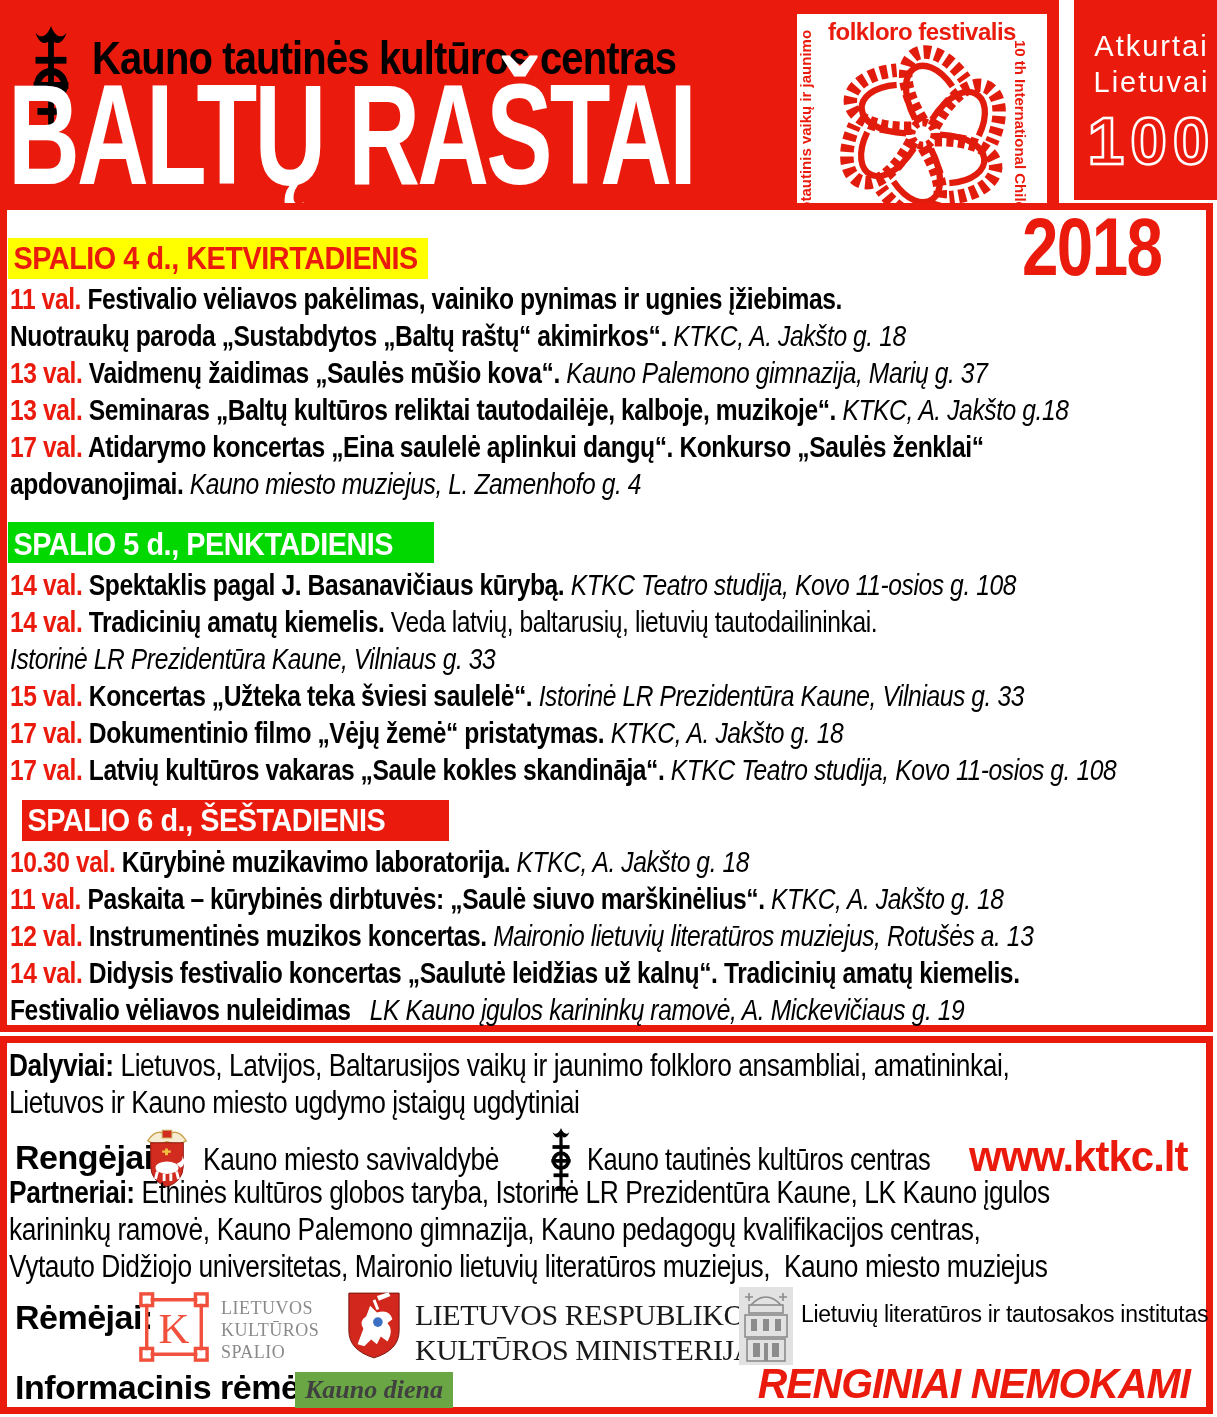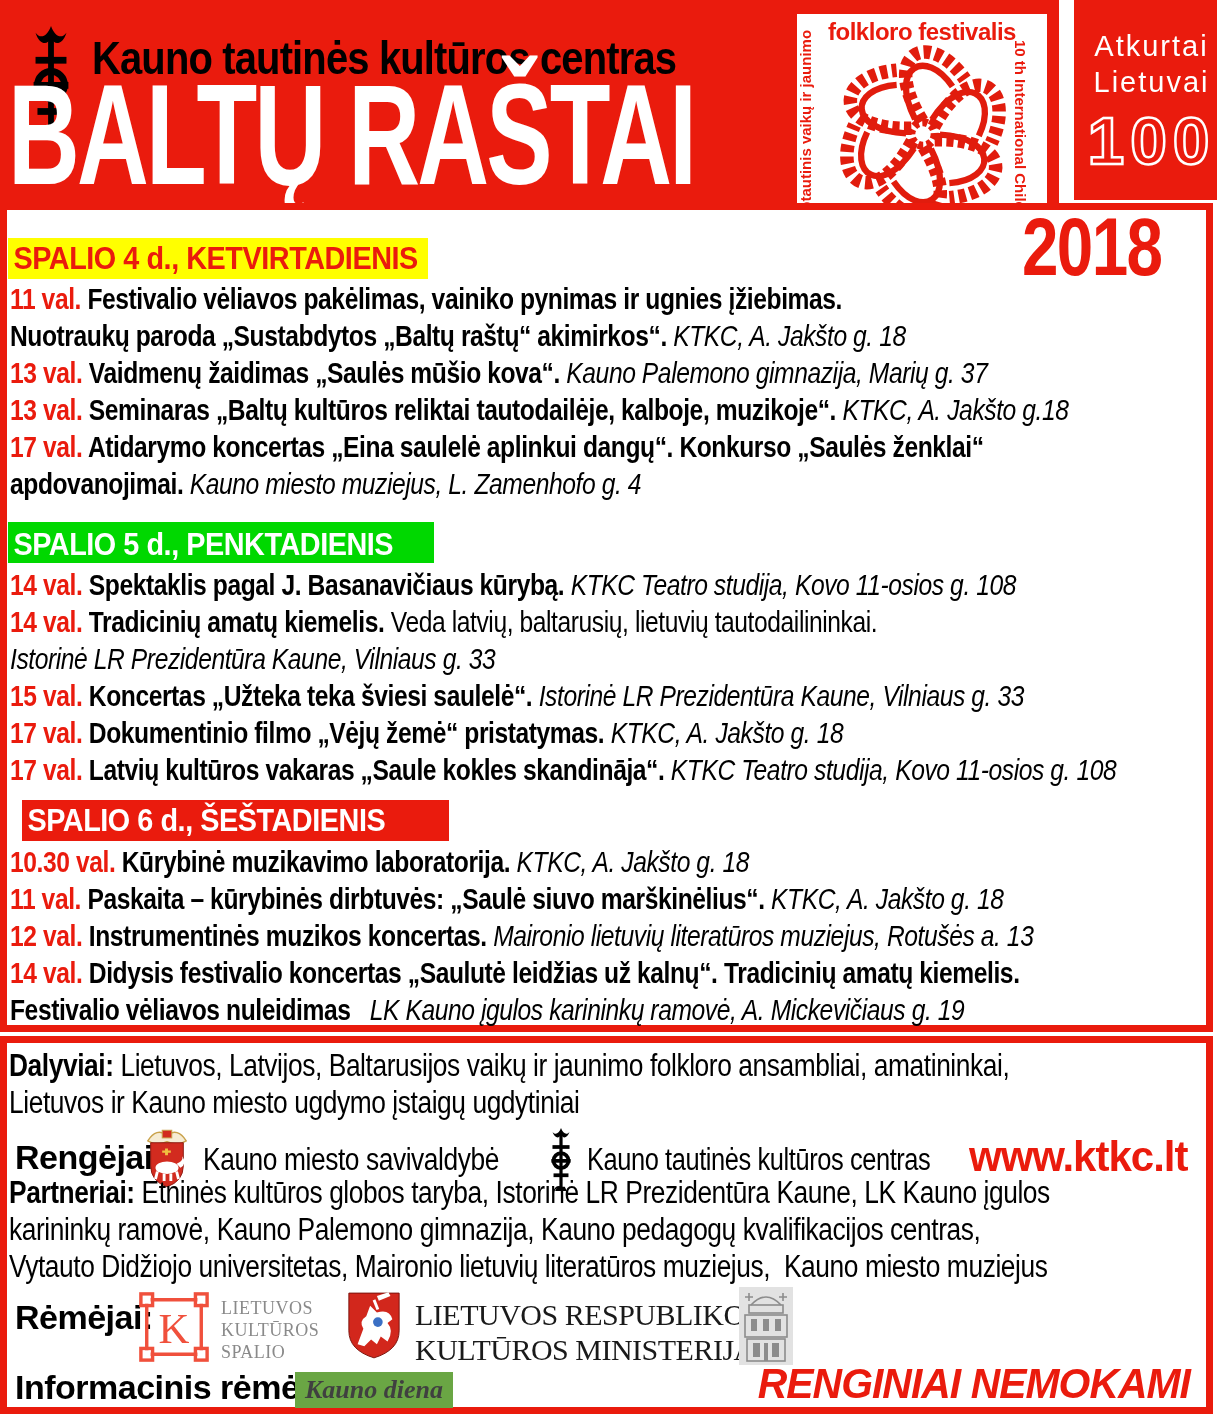--- a/index.html
+++ b/index.html
@@ -274,20 +274,21 @@
       </g>
       <g fill="#8c8c8c">
         <rect x="12" y="32" width="6" height="12"></rect>
           <rect x="24" y="32" width="6" height="12"></rect>
           <rect x="36" y="32" width="6" height="12"></rect>
         <rect x="14" y="56" width="7" height="14"></rect>
           <rect x="33" y="56" width="7" height="14"></rect>
         <rect x="25" y="56" width="4" height="18"></rect>
       </g>
     </svg>
+    <div class="inst-text">Lietuvių literatūros ir tautosakos institutas</div>
 
     <div class="row-label info-label">Informacinis rėmėjas</div>
     <div class="kd-box">
       <span class="kd-text">Kauno diena</span>
     </div>
     <div class="free-note">RENGINIAI NEMOKAMI</div>
   </div>
 
 </div>
 

